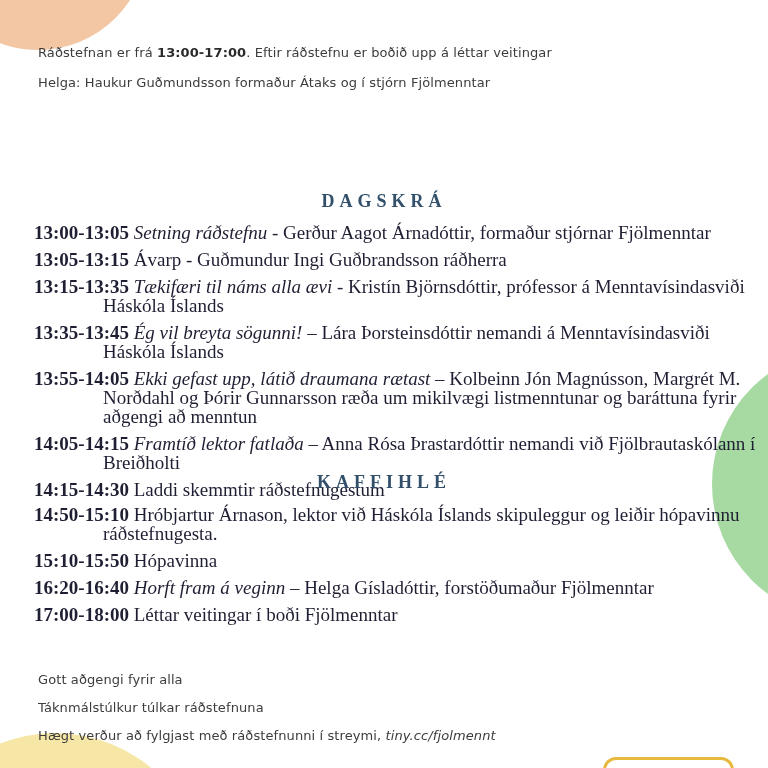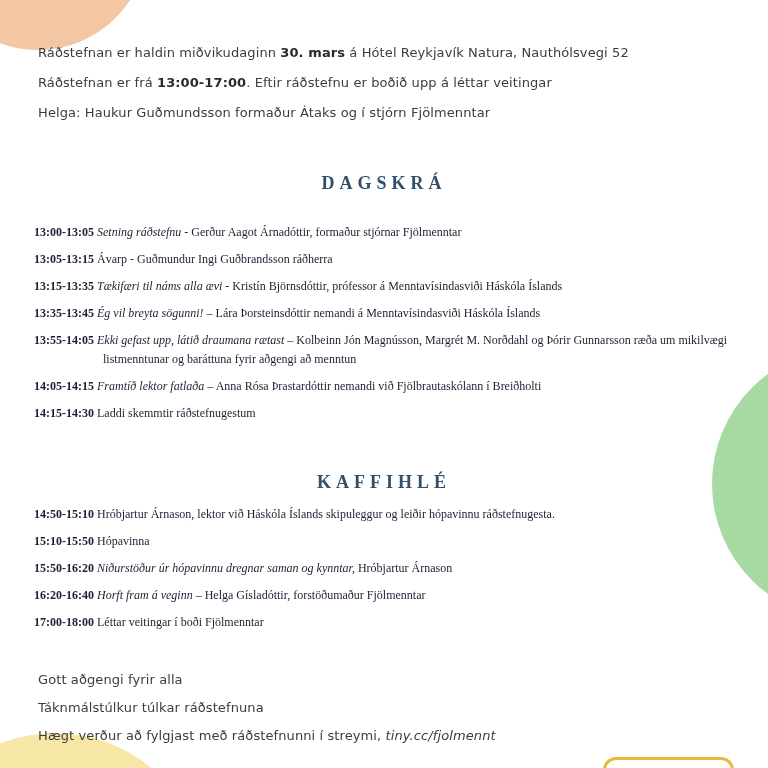--- a/index.html
+++ b/index.html
@@ -28,46 +28,45 @@
   .seg-b{font-weight:bold;color:#2a2a2a;}
   .seg-i{font-style:italic;}
   .seg-r{}
 
   
   .heading{
     position:absolute;left:0;width:768px;margin:0;text-align:center;
     font-family:"Liberation Serif","DejaVu Serif",serif;
     font-size:18px;font-weight:bold;letter-spacing:5px;color:#33506b;
   }
-  .heading-dagskra{top:173px;text-align:center;}
+  .heading-dagskra{top:191px;text-align:center;}
   .heading-kaffihle{top:472px;}
 
   
   .sched{
     position:absolute;left:34px;width:722px;
     font-family:"Liberation Serif","DejaVu Serif",serif;
-    font-size:12px;color:#1f1f33;
+    font-size:19px;color:#1f1f33;
   }
   .sched-agenda{top:223px;}
   .sched-coffee{top:505px;}
   .sched .line{padding-left:69px;text-indent:-69px;line-height:19px;margin-bottom:8px;}
   .sched .time{font-weight:bold;}
 </style>
 </head>
 <body>
 
 <div class="page">
 
   <div class="circle circle-peach" style="background-color: rgb(243, 199, 164);"></div>
   <div class="circle circle-green" style="background-color: rgb(167, 217, 162);"></div>
   <div class="circle circle-yellow" style="background-color: rgb(247, 231, 166);"></div>
   <div class="gold-btn" style="border-color: rgb(231, 186, 62);"></div>
 
   <div class="sans-block intro">
-      <div class="line"><span class="seg-r">Ráðstefnan er haldin miðvikudaginn </span><span class="seg-b">30. mars</span><span class="seg-r"> á Hótel Reykjavík Natura, Nauthólsvegi 52</span></div>
       <div class="line"><span class="seg-r">Ráðstefnan er frá </span><span class="seg-b">13:00-17:00</span><span class="seg-r">. Eftir ráðstefnu er boðið upp á léttar veitingar</span></div>
       <div class="line"><span class="seg-r">Helga: Haukur Guðmundsson formaður Átaks og í stjórn Fjölmenntar</span></div>
     </div>
 
   <h1 class="heading heading-dagskra" style="color: rgb(51, 80, 107);">DAGSKRÁ</h1>
 
   <div class="sched sched-agenda">
       <div class="line"><span class="time">13:00-13:05</span> <span class="seg-i">Setning ráðstefnu</span><span class="seg-r"> - Gerður Aagot Árnadóttir, formaður stjórnar Fjölmenntar</span></div>
       <div class="line"><span class="time">13:05-13:15</span> <span class="seg-r">Ávarp - Guðmundur Ingi Guðbrandsson ráðherra</span></div>
       <div class="line"><span class="time">13:15-13:35</span> <span class="seg-i">Tækifæri til náms alla ævi</span><span class="seg-r"> - Kristín Björnsdóttir, prófessor á Menntavísindasviði Háskóla Íslands</span></div>
@@ -75,21 +74,20 @@
       <div class="line"><span class="time">13:55-14:05</span> <span class="seg-i">Ekki gefast upp, látið draumana rætast</span><span class="seg-r"> – Kolbeinn Jón Magnússon, Margrét M. Norðdahl og Þórir Gunnarsson ræða um mikilvægi listmenntunar og baráttuna fyrir aðgengi að menntun</span></div>
       <div class="line"><span class="time">14:05-14:15</span> <span class="seg-i">Framtíð lektor fatlaða</span><span class="seg-r"> – Anna Rósa Þrastardóttir nemandi við Fjölbrautaskólann í Breiðholti</span></div>
       <div class="line"><span class="time">14:15-14:30</span> <span class="seg-r">Laddi skemmtir ráðstefnugestum</span></div>
     </div>
 
   <h1 class="heading heading-kaffihle" style="color: rgb(51, 80, 107);">KAFFIHLÉ</h1>
 
   <div class="sched sched-coffee">
       <div class="line"><span class="time">14:50-15:10</span> <span class="seg-r">Hróbjartur Árnason, lektor við Háskóla Íslands skipuleggur og leiðir hópavinnu ráðstefnugesta.</span></div>
       <div class="line"><span class="time">15:10-15:50</span> <span class="seg-r">Hópavinna</span></div>
-      <div class="line"><span class="time">15:50-16:20</span> <span class="seg-i">Niðurstöður úr hópavinnu dregnar saman og kynntar,</span><span class="seg-r"> Hróbjartur Árnason</span></div>
       <div class="line"><span class="time">16:20-16:40</span> <span class="seg-i">Horft fram á veginn</span><span class="seg-r"> – Helga Gísladóttir, forstöðumaður Fjölmenntar</span></div>
       <div class="line"><span class="time">17:00-18:00</span> <span class="seg-r">Léttar veitingar í boði Fjölmenntar</span></div>
     </div>
 
   <div class="sans-block footer">
       <div class="line"><span class="seg-r">Gott aðgengi fyrir alla</span></div>
       <div class="line"><span class="seg-r">Táknmálstúlkur túlkar ráðstefnuna</span></div>
       <div class="line"><span class="seg-r">Hægt verður að fylgjast með ráðstefnunni í streymi, </span><span class="seg-i">tiny.cc/fjolmennt</span></div>
     </div>
 

